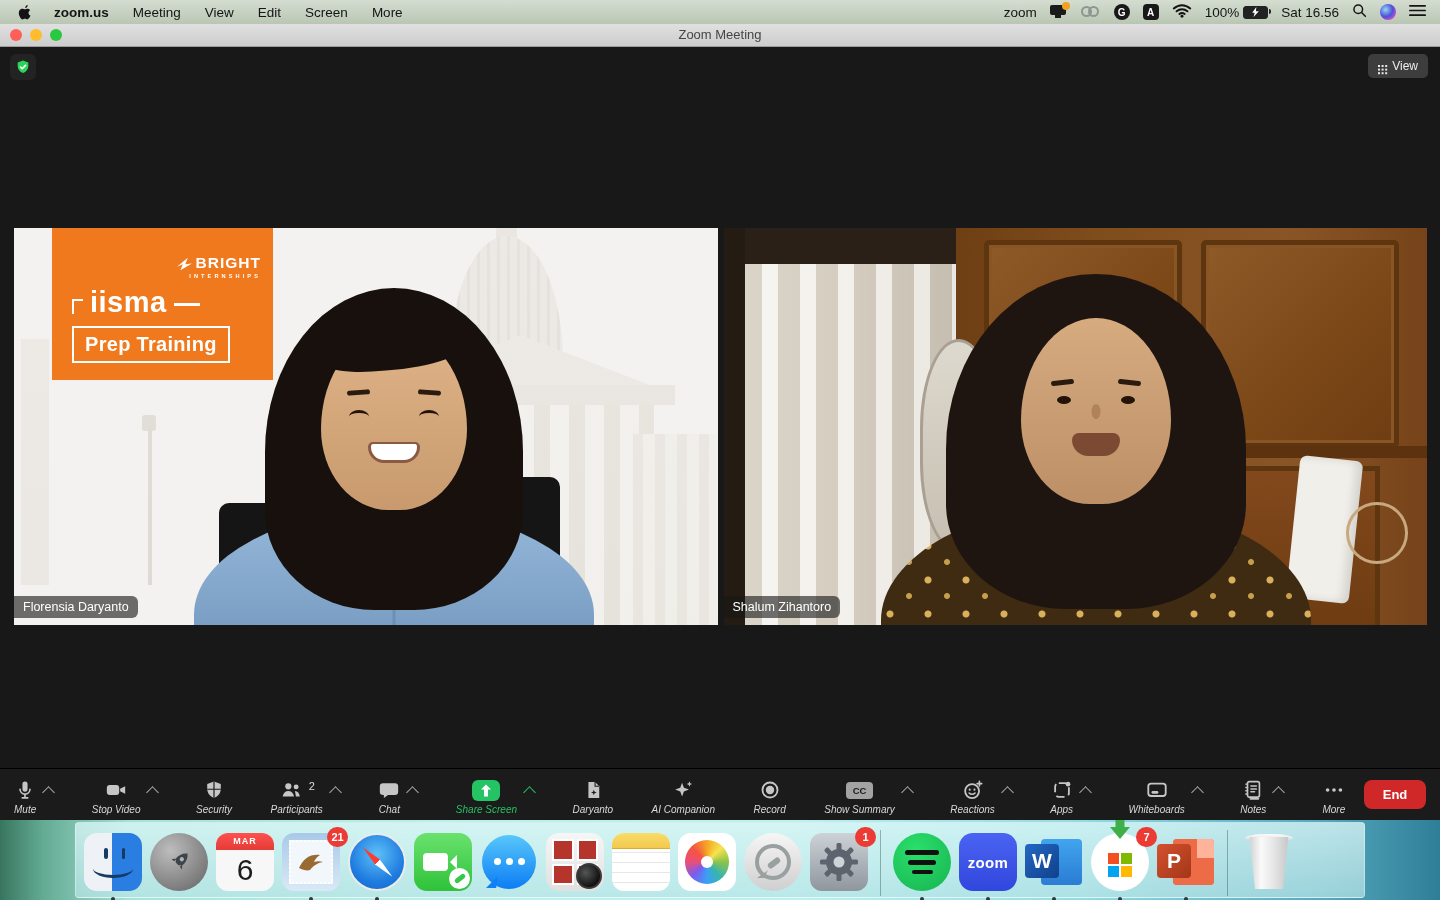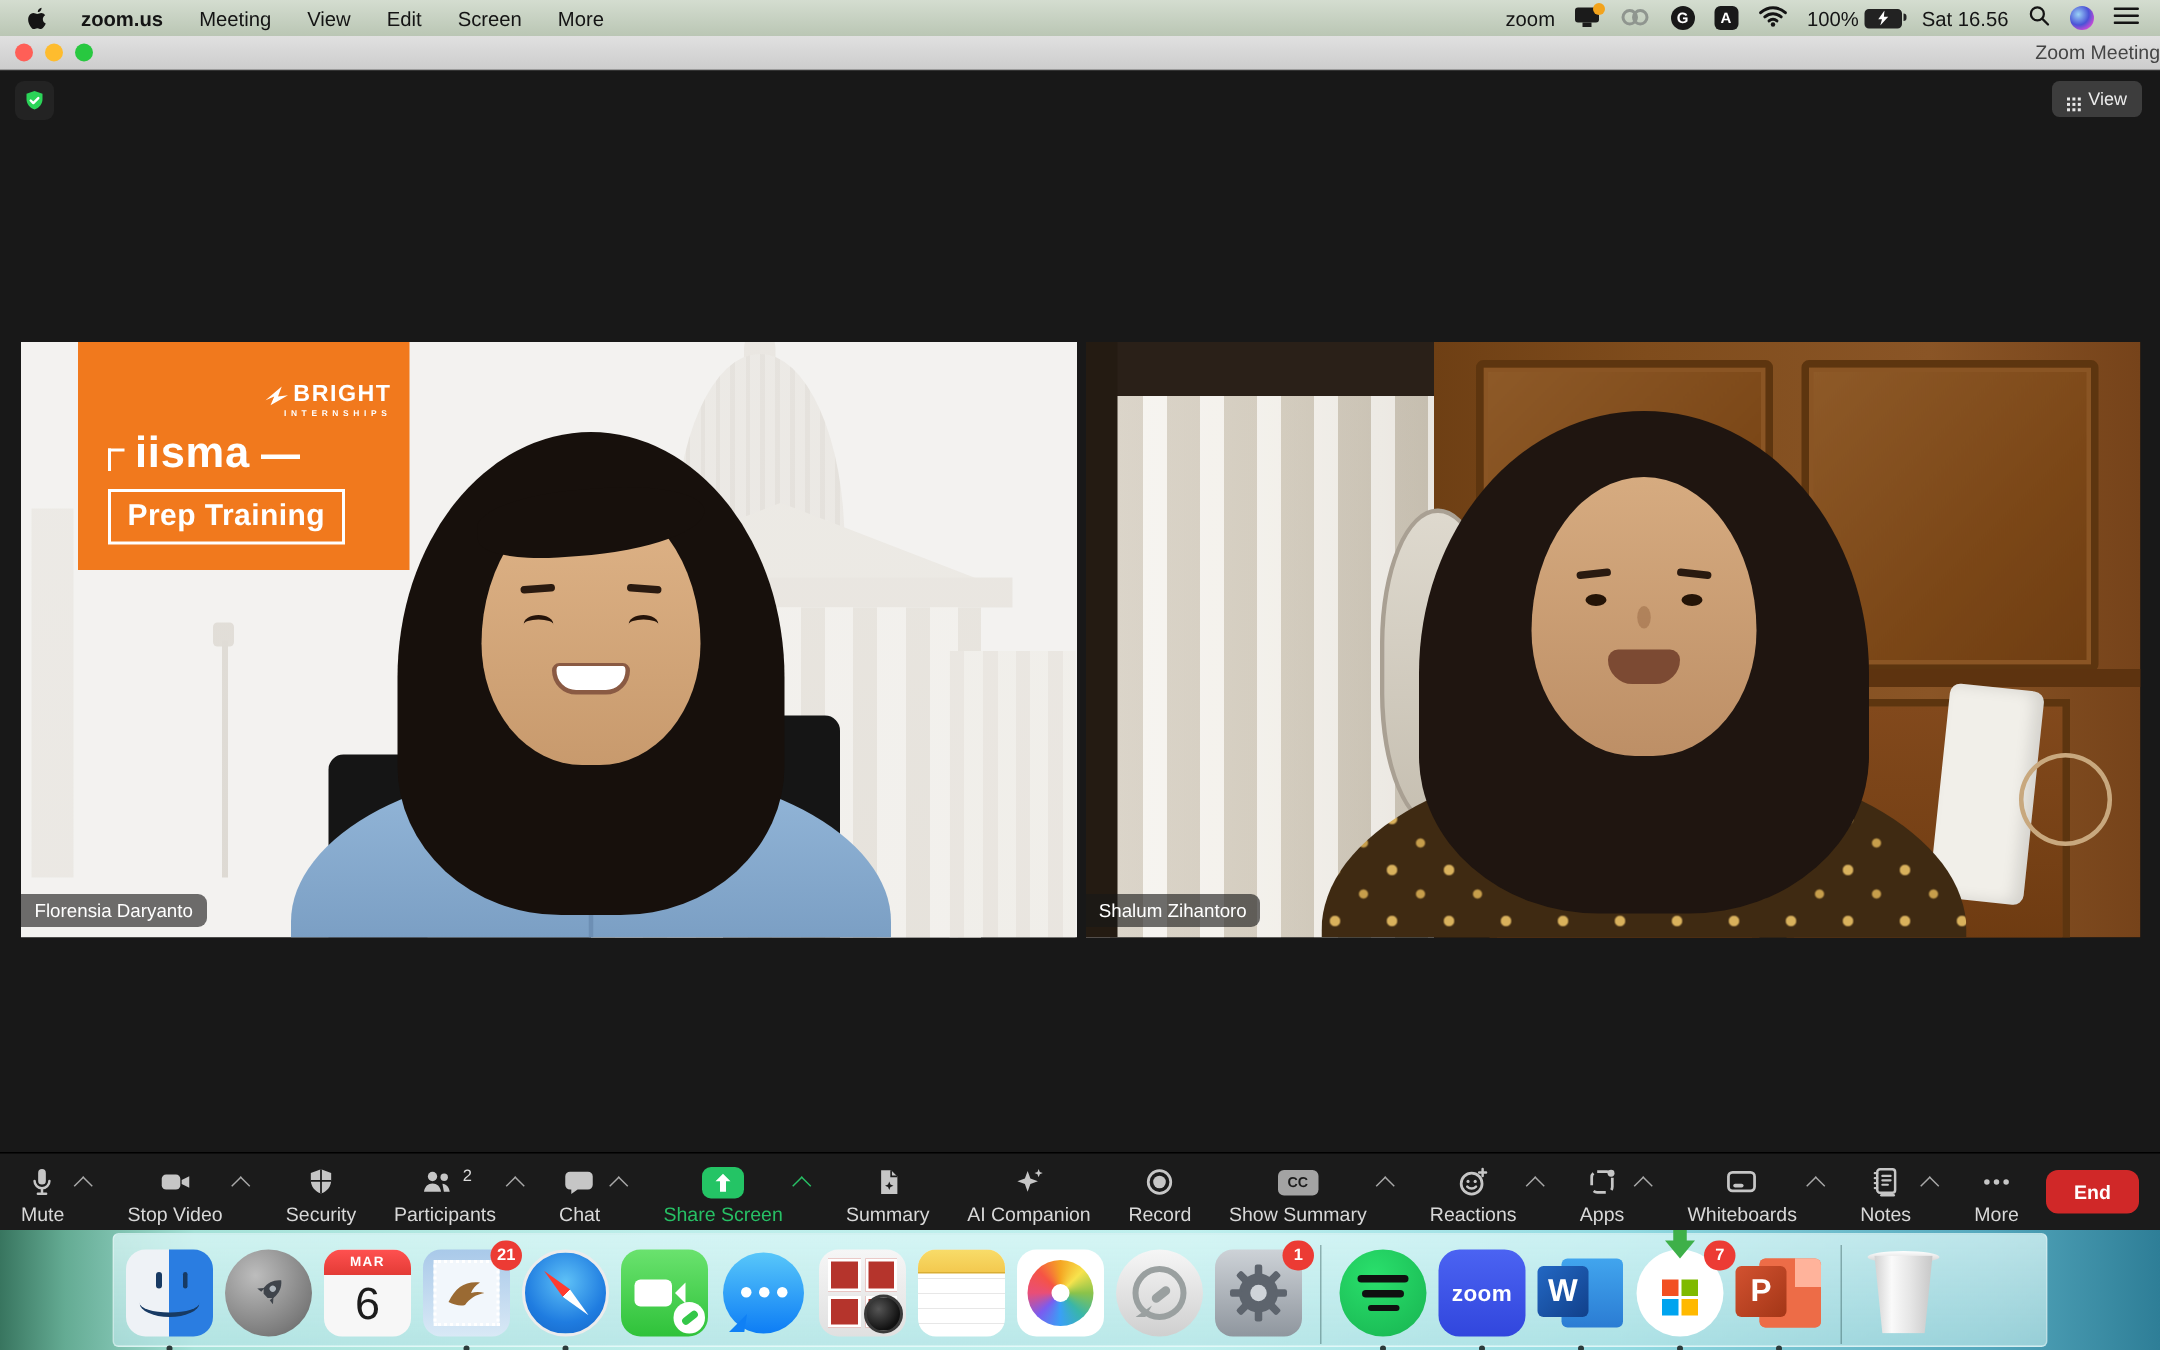--- a/index.html
+++ b/index.html
@@ -32,21 +32,21 @@
   .bolt{position:absolute;left:7px;top:0;width:9px;height:10px;}
   .siri{width:16px;height:16px;border-radius:50%;
     background:radial-gradient(circle at 35% 35%,#9ad2f7,#4b53d6 48%,#c24bd6 75%,#30348f);}
 
   
   .titlebar{position:absolute;top:24px;left:0;right:0;height:22px;
     background:linear-gradient(#e0e0e0,#cdcdcd);border-bottom:1px solid #9c9c9c;}
   .lights{position:absolute;left:10px;top:5px;display:flex;gap:8px;}
   .light{width:12px;height:12px;border-radius:50%;}
   .l-red{background:#ff5f57;} .l-yel{background:#febc2e;} .l-grn{background:#28c840;}
-  .win-title{position:absolute;left:0;right:0;top:3px;text-align:right;font-size:13px;color:#454545;}
+  .win-title{position:absolute;left:0;right:0;top:3px;text-align:center;font-size:13px;color:#454545;}
 
   
   .meeting{position:absolute;top:47px;left:0;right:0;height:721px;background:#181818;}
   .shield-badge{position:absolute;left:10px;top:7px;width:26px;height:26px;background:#232323;border-radius:6px;
     display:flex;align-items:center;justify-content:center;}
   .view-btn{position:absolute;right:12px;top:7px;height:24px;background:#3d3d3d;border-radius:5px;
     display:flex;align-items:center;gap:6px;padding:0 10px;color:#ececec;font-size:12px;}
   .grid9{width:2.4px;height:2.4px;background:#e8e8e8;margin-right:6px;
     box-shadow:3.6px 0 #e8e8e8,7.2px 0 #e8e8e8,0 3.6px #e8e8e8,3.6px 3.6px #e8e8e8,7.2px 3.6px #e8e8e8,0 7.2px #e8e8e8,3.6px 7.2px #e8e8e8,7.2px 7.2px #e8e8e8;}
 
@@ -143,21 +143,21 @@
   .bn-box{position:absolute;left:20px;top:98px;border:2.5px solid #fff;padding:5px 11px;}
   .bn-title{font-size:20px;font-weight:800;letter-spacing:.3px;}
 
   
   .toolbar{position:absolute;top:768px;left:0;right:0;height:52px;background:#1b1b1b;border-top:1px solid #000;
     display:flex;align-items:center;padding:0 14px;box-sizing:border-box;}
   .tb-groups{flex:1;display:flex;justify-content:space-between;align-items:flex-start;padding-top:5px;}
   .tb-g{display:flex;align-items:flex-start;}
   .stack{display:flex;flex-direction:column;align-items:center;gap:3px;}
   .irow{height:22px;display:flex;align-items:center;gap:3px;}
-  .tlabel{font-size:13px;color:#d8d8d8;white-space:nowrap;}
+  .tlabel{font-size:10px;color:#d8d8d8;white-space:nowrap;font-style:italic;}
   .tlabel.green{color:#27c065;}
   .chev{width:8px;height:8px;border-right:1.7px solid #a9a9a9;border-bottom:1.7px solid #a9a9a9;
     transform:rotate(-135deg);margin:9px 0 0 8px;}
   .chev.green{border-color:#27c065;}
   .pcount{font-size:11px;color:#dcdcdc;margin:-8px 0 0 1px;}
   .share-sq{width:28px;height:21px;background:#24c465;border-radius:6px;display:flex;align-items:center;justify-content:center;}
   .ccbox{width:27px;height:17px;background:#a3a3a3;border-radius:4px;display:flex;align-items:center;justify-content:center;
     font-size:9.5px;font-weight:800;color:#1b1b1b;}
   .end-btn{margin-left:18px;width:62px;height:29px;background:#d02828;color:#fff;border-radius:8px;
     font-size:13px;font-weight:700;display:flex;align-items:center;justify-content:center;}
@@ -515,21 +515,21 @@
 
       <div class="tb-g">
         <div class="stack">
           <span class="irow">
             <svg width="20" height="22" viewBox="0 0 24 24">
                 <path d="M6.5 2.5h8L19.5 7.5v14h-13z" fill="#c6c6c6"></path>
                 <path d="M14.5 2.5v5h5" fill="none" stroke="#1b1b1b" stroke-width="1.3"></path>
                 <path d="m13 11.6.95 2.45 2.45.95-2.45.95L13 18.4l-.95-2.45-2.45-.95 2.45-.95z" fill="#1b1b1b"></path>
               </svg>
           </span>
-          <span class="tlabel">Summary</span>
+          <span class="tlabel">Daryanto</span>
         </div>
       </div>
 
       <div class="tb-g">
         <div class="stack">
           <span class="irow">
             <svg width="24" height="22" viewBox="0 0 24 24">
                 <path d="m11 4 2 5.5L18.5 11.5 13 13.5 11 19l-2-5.5L3.5 11.5 9 9.5z" fill="#c6c6c6"></path>
                 <path d="m19 2.5.85 2.15L22 5.5l-2.15.85L19 8.5l-.85-2.15L16 5.5l2.15-.85z" fill="#c6c6c6"></path>
               </svg>

